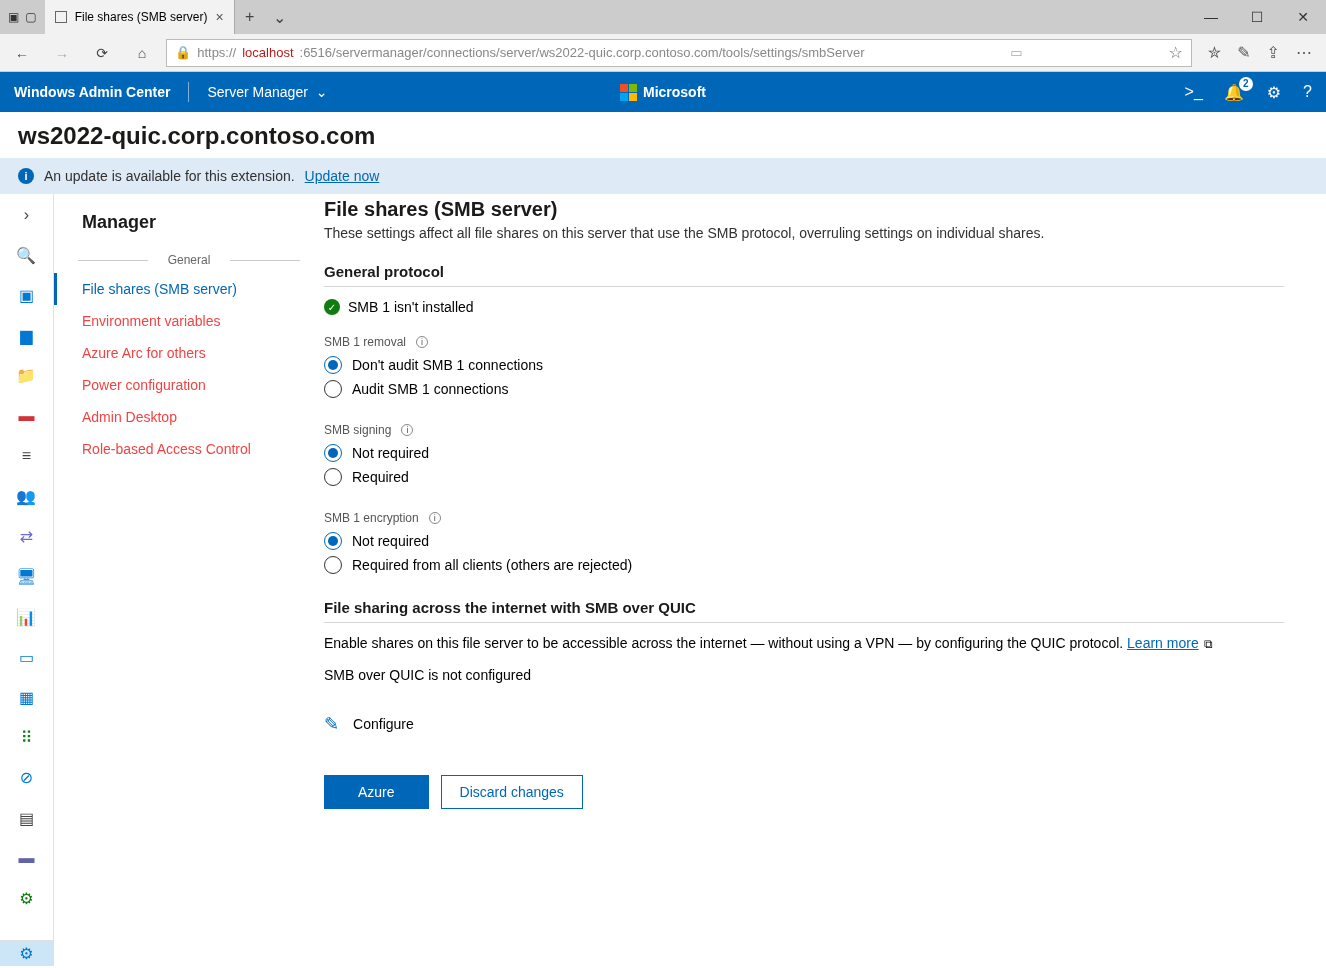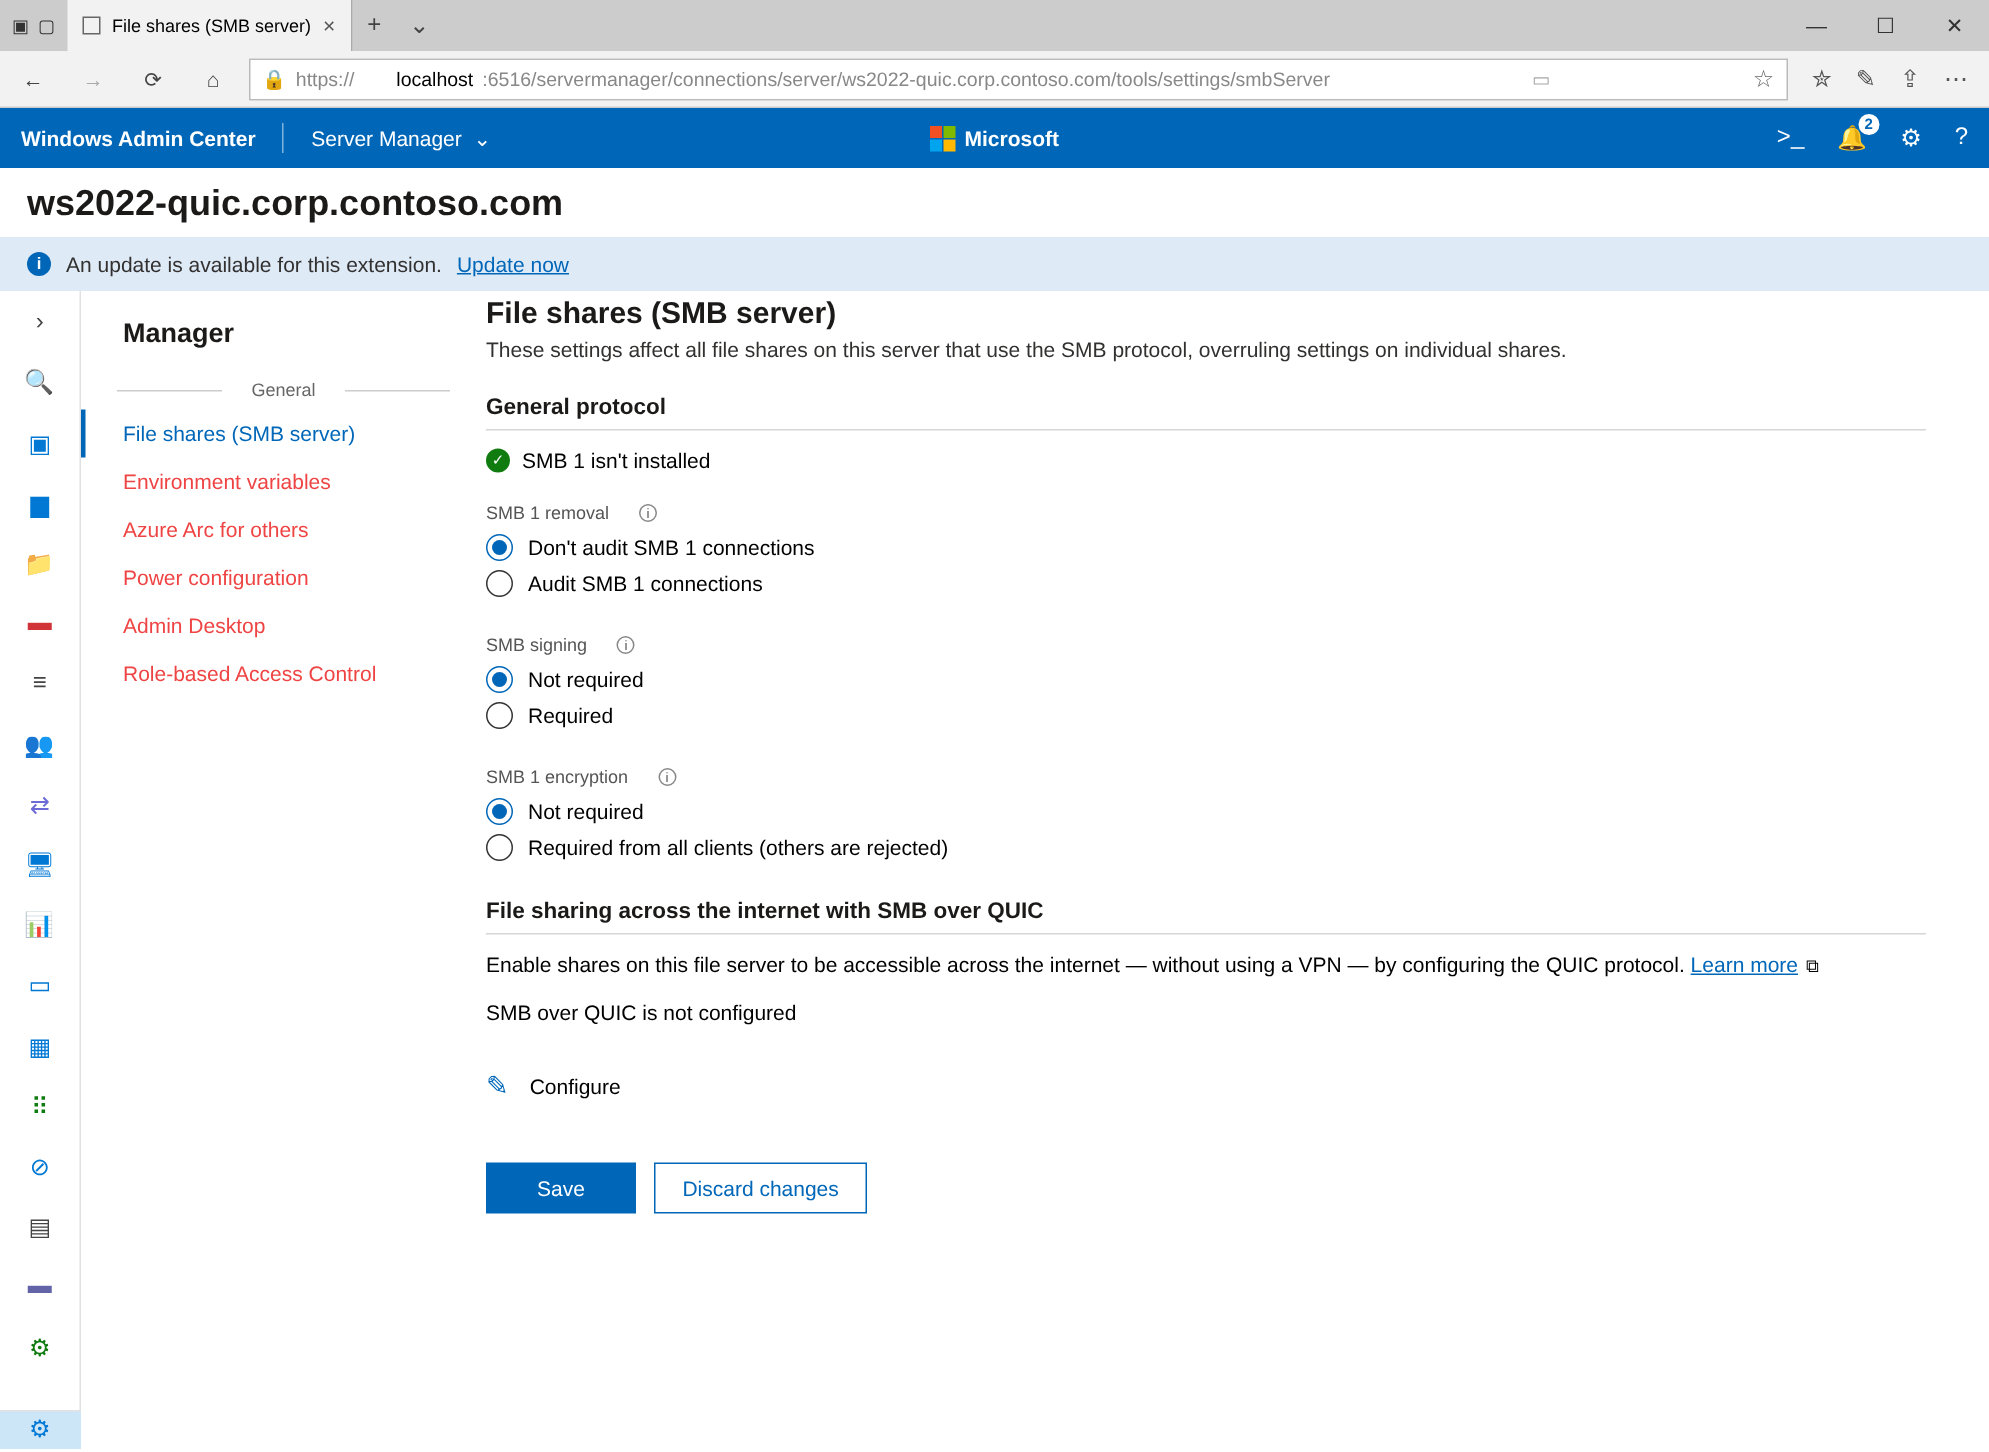--- a/index.html
+++ b/index.html
@@ -14,21 +14,21 @@
 .tab-add, .tab-chev { width: 30px; display:flex; align-items:center; justify-content:center; color:#444; font-size:16px; }
 .window-controls { margin-left: auto; display: flex; }
 .window-controls div { width: 46px; display: flex; align-items: center; justify-content: center; font-size: 14px; color: #333; }
 
 
 .addrbar { height: 38px; background: #f2f2f2; display: flex; align-items: center; gap: 8px; padding: 0 6px; border-bottom: 1px solid #ccc; }
 .nav-btn { width: 32px; height: 32px; display:flex; align-items:center; justify-content:center; color:#444; font-size:14px; }
 .nav-btn.disabled { color:#aaa; }
 .url-box { flex: 1; height: 28px; background: #fff; border: 1px solid #bbb; display: flex; align-items: center; padding: 0 8px; gap: 6px; font-size: 13px; color: #666; }
 .url-box .proto { color:#888; }
-.url-box .host { color:#000000;margin-left:22px; }
+.url-box .host { color:#b91c1c; }
 .url-fav { margin-left:auto; color:#666; font-size:16px; }
 .right-icons { display:flex; gap:16px; padding:0 8px; color:#555; font-size:16px; }
 
 
 .app-header { height: 40px; background: #0067b8; color: #fff; display: flex; align-items: center; padding: 0 14px; gap: 18px; font-size: 14px; }
 .app-header .brand { font-weight: 600; }
 .app-header .sep { width:1px; height:20px; background: rgba(255,255,255,0.5); }
 .app-header .center { position:absolute; left:50%; transform:translateX(-50%); display:flex; align-items:center; gap:6px; font-weight:600; }
 .ms-logo { display:grid; grid-template-columns: 8px 8px; grid-template-rows: 8px 8px; gap:1px; }
 .ms-logo span:nth-child(1){background:#f25022;} .ms-logo span:nth-child(2){background:#7fba00;}
@@ -64,21 +64,21 @@
 
 .content { flex:1; padding: 4px 24px 24px 0; overflow-y:auto; }
 .content-inner { max-width: 960px; }
 h2.section { font-size:20px; font-weight:700; color:#1b1a19; margin-bottom:4px; }
 .desc { font-size:14px; color:#323130; margin-bottom: 22px; }
 h3.sub { font-size:15px; font-weight:700; color:#1b1a19; border-bottom:1px solid #d6d6d6; padding-bottom:6px; margin-bottom:12px; margin-top: 8px;}
 
 .status-line { display:flex; align-items:center; gap:8px; font-size:14px; margin-bottom:20px; }
 .check { width:16px; height:16px; background:#107c10; border-radius:50%; color:#fff; display:flex; align-items:center; justify-content:center; font-size:10px; }
 
-.field-label { font-size:12px; color:#555; margin-bottom:4px; display:flex; align-items:center; gap:20px; }
+.field-label { font-size:12px; color:#555; margin-bottom:4px; display:flex; align-items:center; gap:10px; }
 .info-i { width:12px; height:12px; border:1px solid #888; border-radius:50%; font-size:9px; display:flex; align-items:center; justify-content:center; color:#555;}
 .radio-row { display:flex; align-items:center; gap:10px; font-size:14px; padding:3px 0; }
 .radio { width:18px; height:18px; border:1px solid #333; border-radius:50%; display:flex; align-items:center; justify-content:center; }
 .radio.sel { border-color:#0067b8; }
 .radio.sel::after { content:""; width:10px; height:10px; background:#0067b8; border-radius:50%; }
 .fieldset { margin-bottom: 22px; }
 
 .quic-desc { font-size:14px; margin-bottom:16px; }
 .quic-desc a { color:#0067b8; text-decoration:underline; }
 .ext-icon { font-size:12px; margin-left:2px;}
@@ -261,18 +261,18 @@
       <div class="quic-desc">
         <span>Enable shares on this file server to be accessible across the internet — without using a VPN — by configuring the QUIC protocol. </span><a href="#"><span>Learn more</span></a><span class="ext-icon"> ⧉</span>
       </div>
       <div class="quic-status">SMB over QUIC is not configured</div>
       <div class="configure-row">
         <span class="edit-icon">✎</span>
         <span>Configure</span>
       </div>
 
       <div class="buttons">
-        <button class="btn-primary">Save</button>
+        <button class="btn-primary">Azure</button>
         <button class="btn-secondary">Discard changes</button>
       </div>
     </div>
   </div>
 </div>
 
 </body></html>

